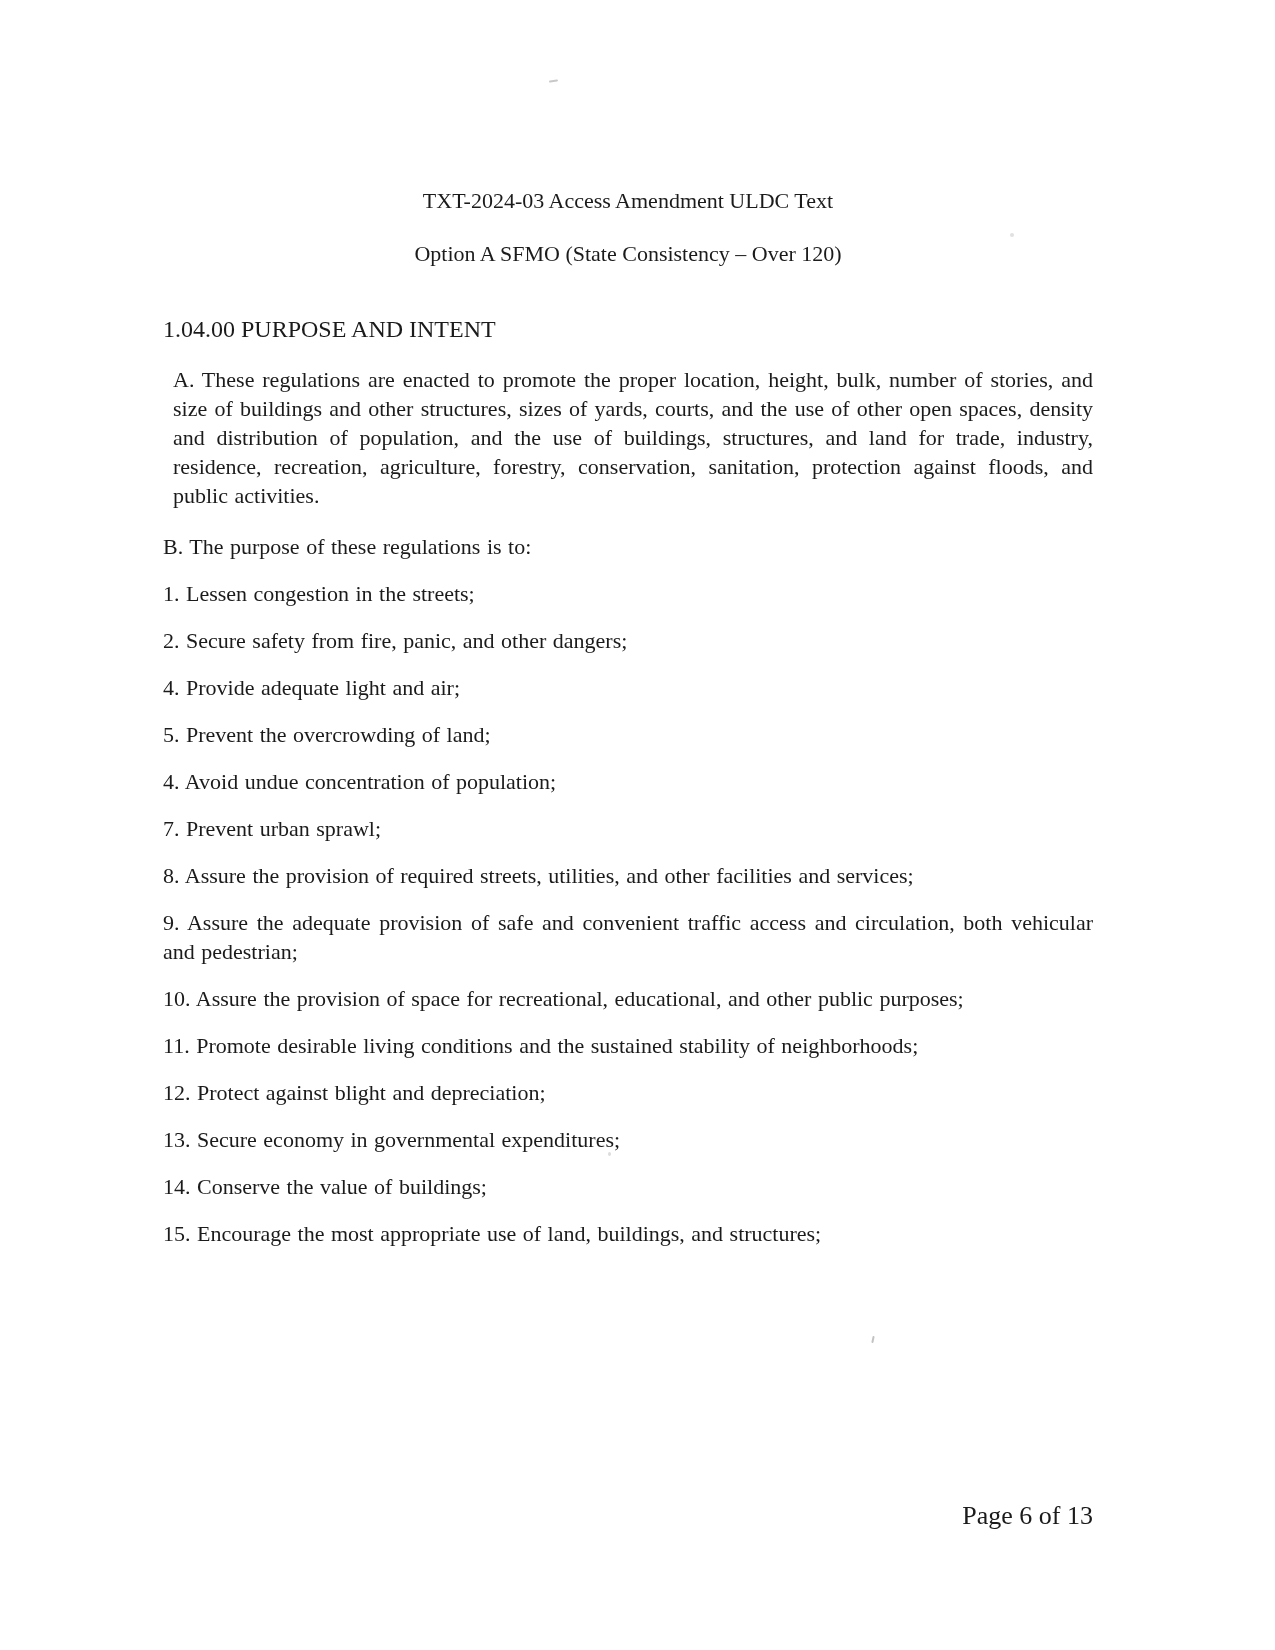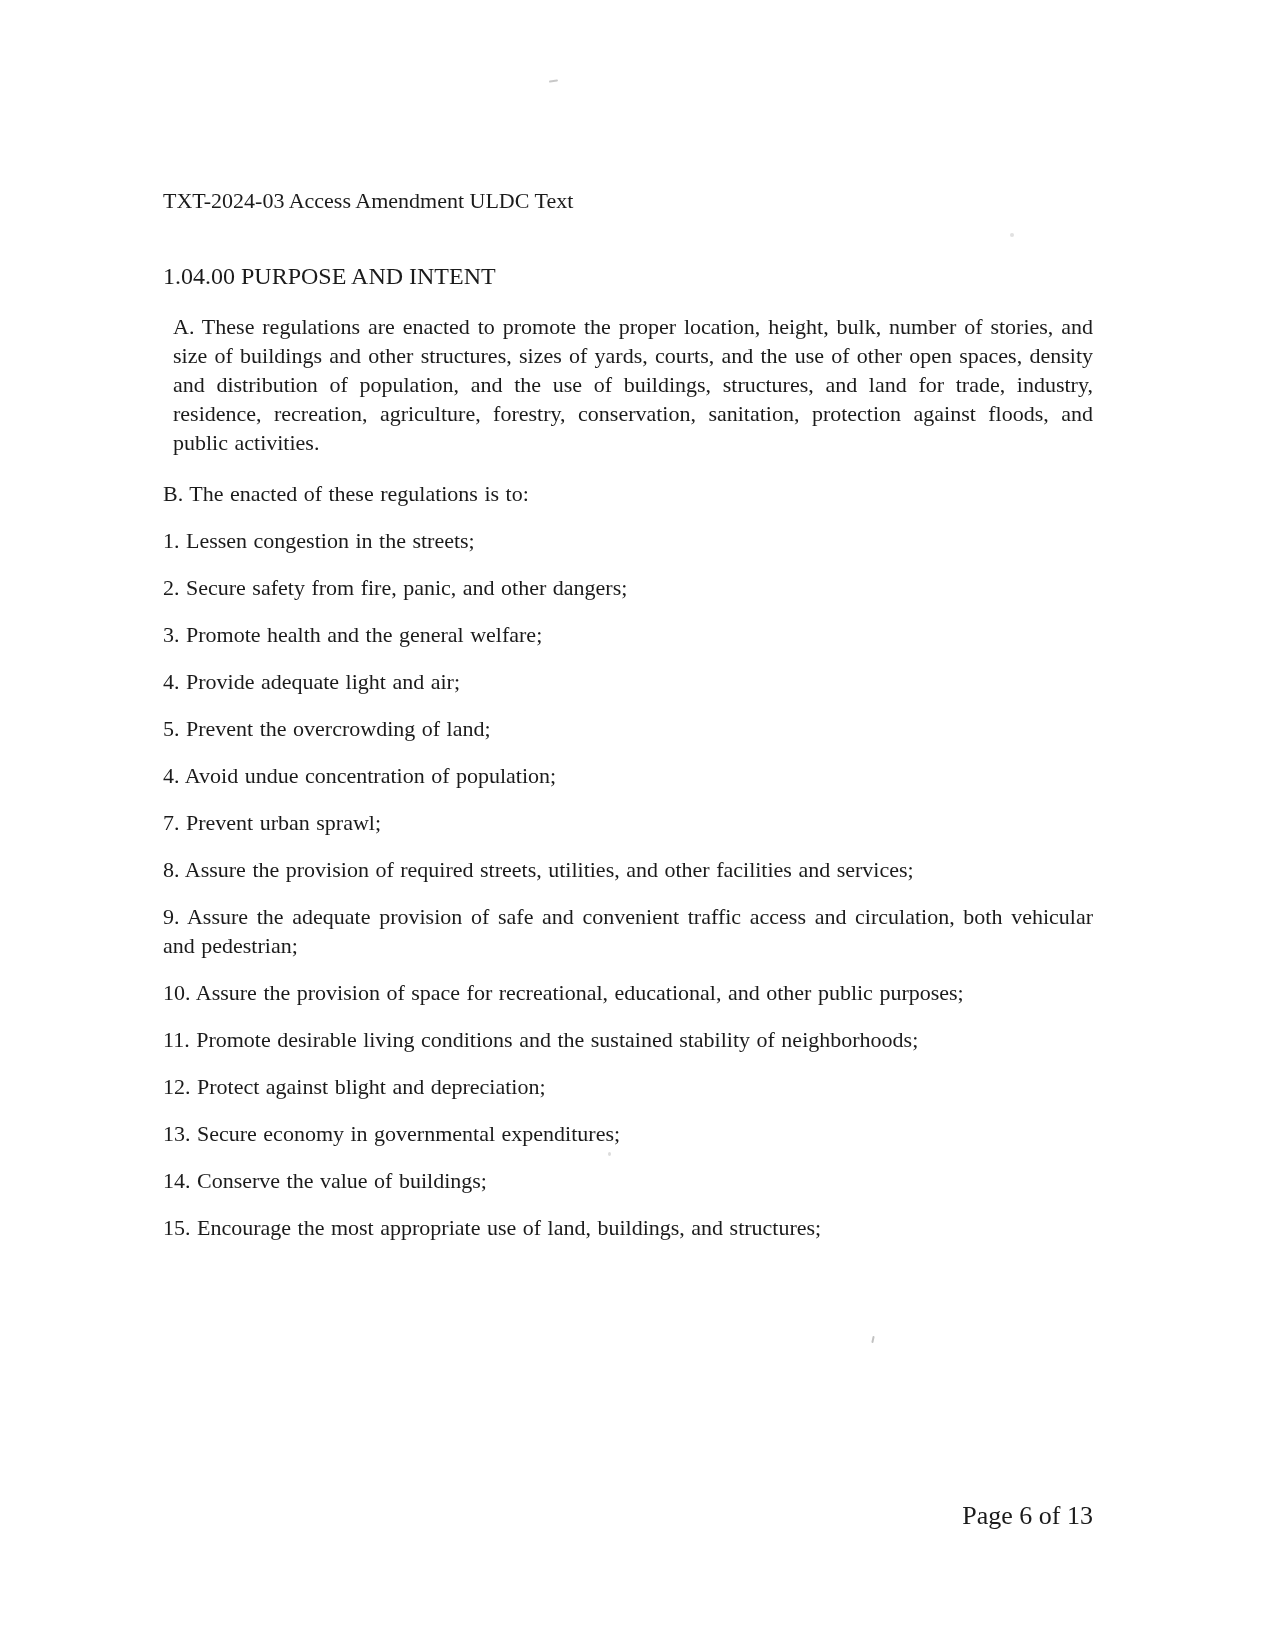--- a/index.html
+++ b/index.html
@@ -15,21 +15,21 @@
     font-family: "Liberation Serif", "DejaVu Serif", serif;
     color: #1b1b1b;
     box-sizing: border-box;
     padding: 186px 182px 0 163px;
     overflow: hidden;
   }
   .content {
     width: 930px;
   }
   .doc-title, .doc-subtitle {
-    text-align: left;
+    text-align: center;
     font-size: 22px;
     line-height: 30px;
     white-space: nowrap;
   }
   .doc-subtitle {
     margin-top: 23px;
   }
   .section-heading {
     margin-top: 45px;
     font-size: 24px;
@@ -77,31 +77,31 @@
 
 <div class="page">
   <span class="artifact artifact-1"></span>
   <span class="artifact artifact-2"></span>
   <span class="artifact artifact-3"></span>
   <span class="artifact artifact-4"></span>
 
   <div class="content">
     <div class="doc-title">TXT-2024-03 Access Amendment ULDC Text</div>
 
+    <div class="doc-subtitle">Option A SFMO (State Consistency – Over 120)</div>
 
     <div class="section-heading">1.04.00 PURPOSE AND INTENT</div>
 
     <p class="para para-a">A. These regulations are enacted to promote the proper location, height, bulk, number of stories, and size of buildings and other structures, sizes of yards, courts, and the use of other open spaces, density and distribution of population, and the use of buildings, structures, and land for trade, industry, residence, recreation, agriculture, forestry, conservation, sanitation, protection against floods, and public activities.</p>
 
-    <p class="para para-b">B. The enacted of these regulations is to:</p>
+    <p class="para para-b">B. The purpose of these regulations is to:</p>
 
     <div>
         <p class="item">1. Lessen congestion in the streets;</p>
         <p class="item">2. Secure safety from fire, panic, and other dangers;</p>
-        <p class="item">3. Promote health and the general welfare;</p>
         <p class="item">4. Provide adequate light and air;</p>
         <p class="item">5. Prevent the overcrowding of land;</p>
         <p class="item">4. Avoid undue concentration of population;</p>
         <p class="item">7. Prevent urban sprawl;</p>
         <p class="item">8. Assure the provision of required streets, utilities, and other facilities and services;</p>
         <p class="item">9. Assure the adequate provision of safe and convenient traffic access and circulation, both vehicular and pedestrian;</p>
         <p class="item">10. Assure the provision of space for recreational, educational, and other public purposes;</p>
         <p class="item">11. Promote desirable living conditions and the sustained stability of neighborhoods;</p>
         <p class="item">12. Protect against blight and depreciation;</p>
         <p class="item">13. Secure economy in governmental expenditures;</p>

